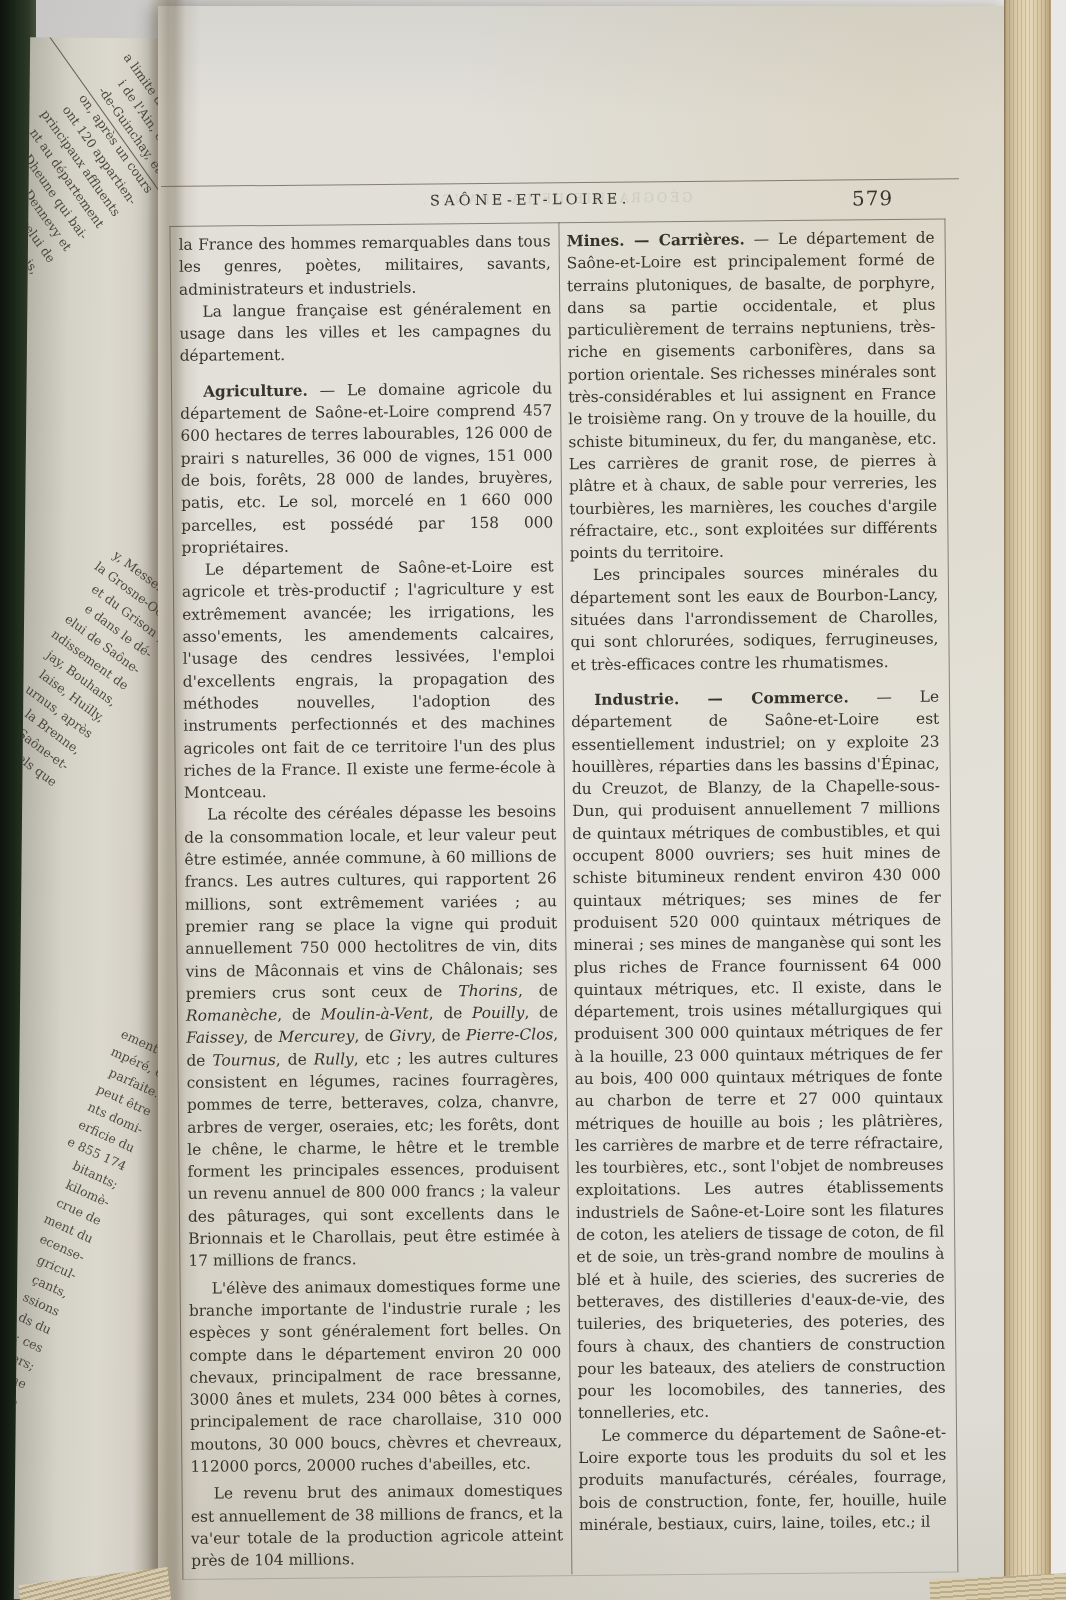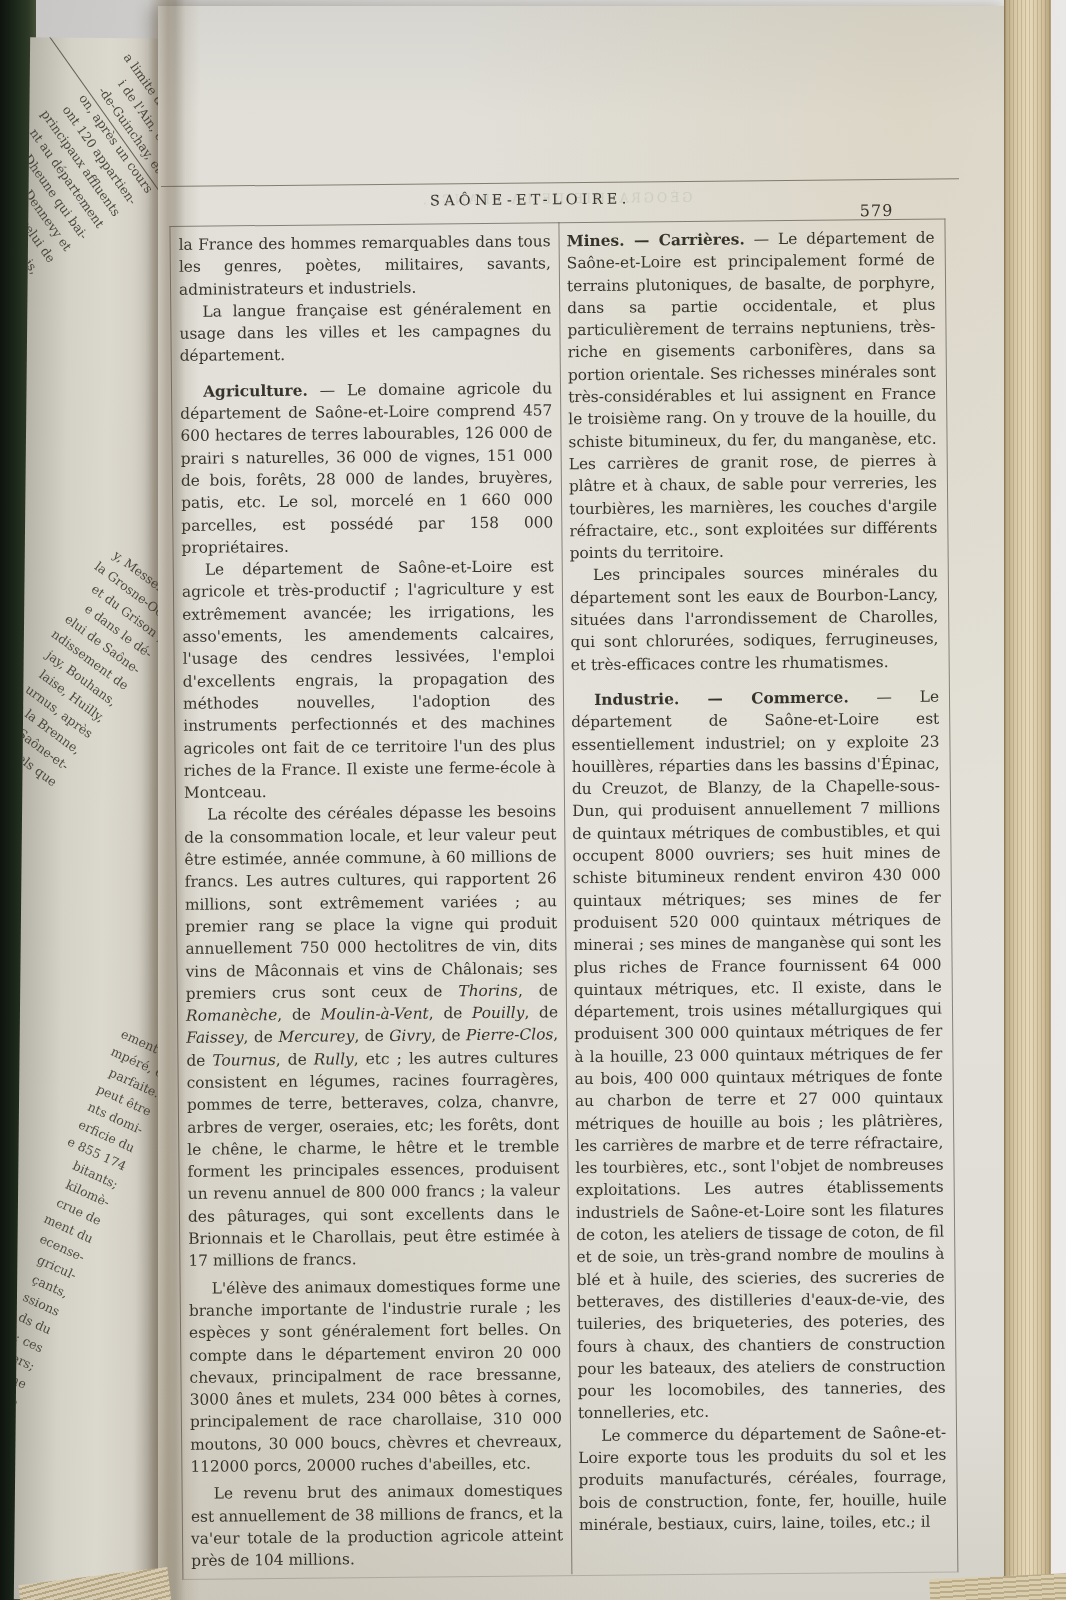--- a/index.html
+++ b/index.html
@@ -26,21 +26,21 @@
           linear-gradient(180deg,#d6d5cf 0%,#e1dfd8 7%,#e4e2db 50%,#dedcd4 88%,#d3d0c7 100%);
         box-shadow:-8px 0 16px rgba(40,30,15,.28);}
   .sheet{position:absolute;left:0;top:0;right:0;bottom:0;transform:rotate(-.55deg);}
   .running-head{position:absolute;top:176px;left:17px;width:774px;height:44px;}
   .rule-a{position:absolute;top:0;left:-8px;right:-16px;height:1.4px;background:rgba(72,64,50,.62);}
   .ghost-head{position:absolute;top:9px;left:0;right:0;text-align:center;
         transform:scaleX(-1);opacity:.12;filter:blur(.7px);
         font-size:12.5px;letter-spacing:3px;color:#3d5446;}
   .title{position:absolute;top:9px;left:0;right:0;text-align:center;transform:translateX(-26px);
         font-size:14.5px;letter-spacing:4.2px;color:#39352c;}
-  .pagenum{position:absolute;top:22px;right:50px;font-size:16px;letter-spacing:1px;color:#39352c;}
+  .pagenum{position:absolute;top:7px;right:50px;font-size:20px;letter-spacing:1px;color:#39352c;}
   .frame{position:absolute;left:17px;top:216px;width:774px;height:1352px;
         border:1px solid rgba(58,52,42,.55);border-bottom-color:rgba(58,52,42,.22);}
   .divider{position:absolute;left:406px;top:216px;width:1px;height:1352px;background:rgba(58,52,42,.55);}
   .col{position:absolute;top:224px;font-size:15.4px;line-height:22.3px;color:#36332b;
         text-align:justify;}
   .col-left{left:26px;width:372px;}
   .col-right{left:414px;width:368px;}
   .p{margin:0;text-indent:1.5em;}
   .noindent{text-indent:0;}
   .mt{margin-top:13px;}

